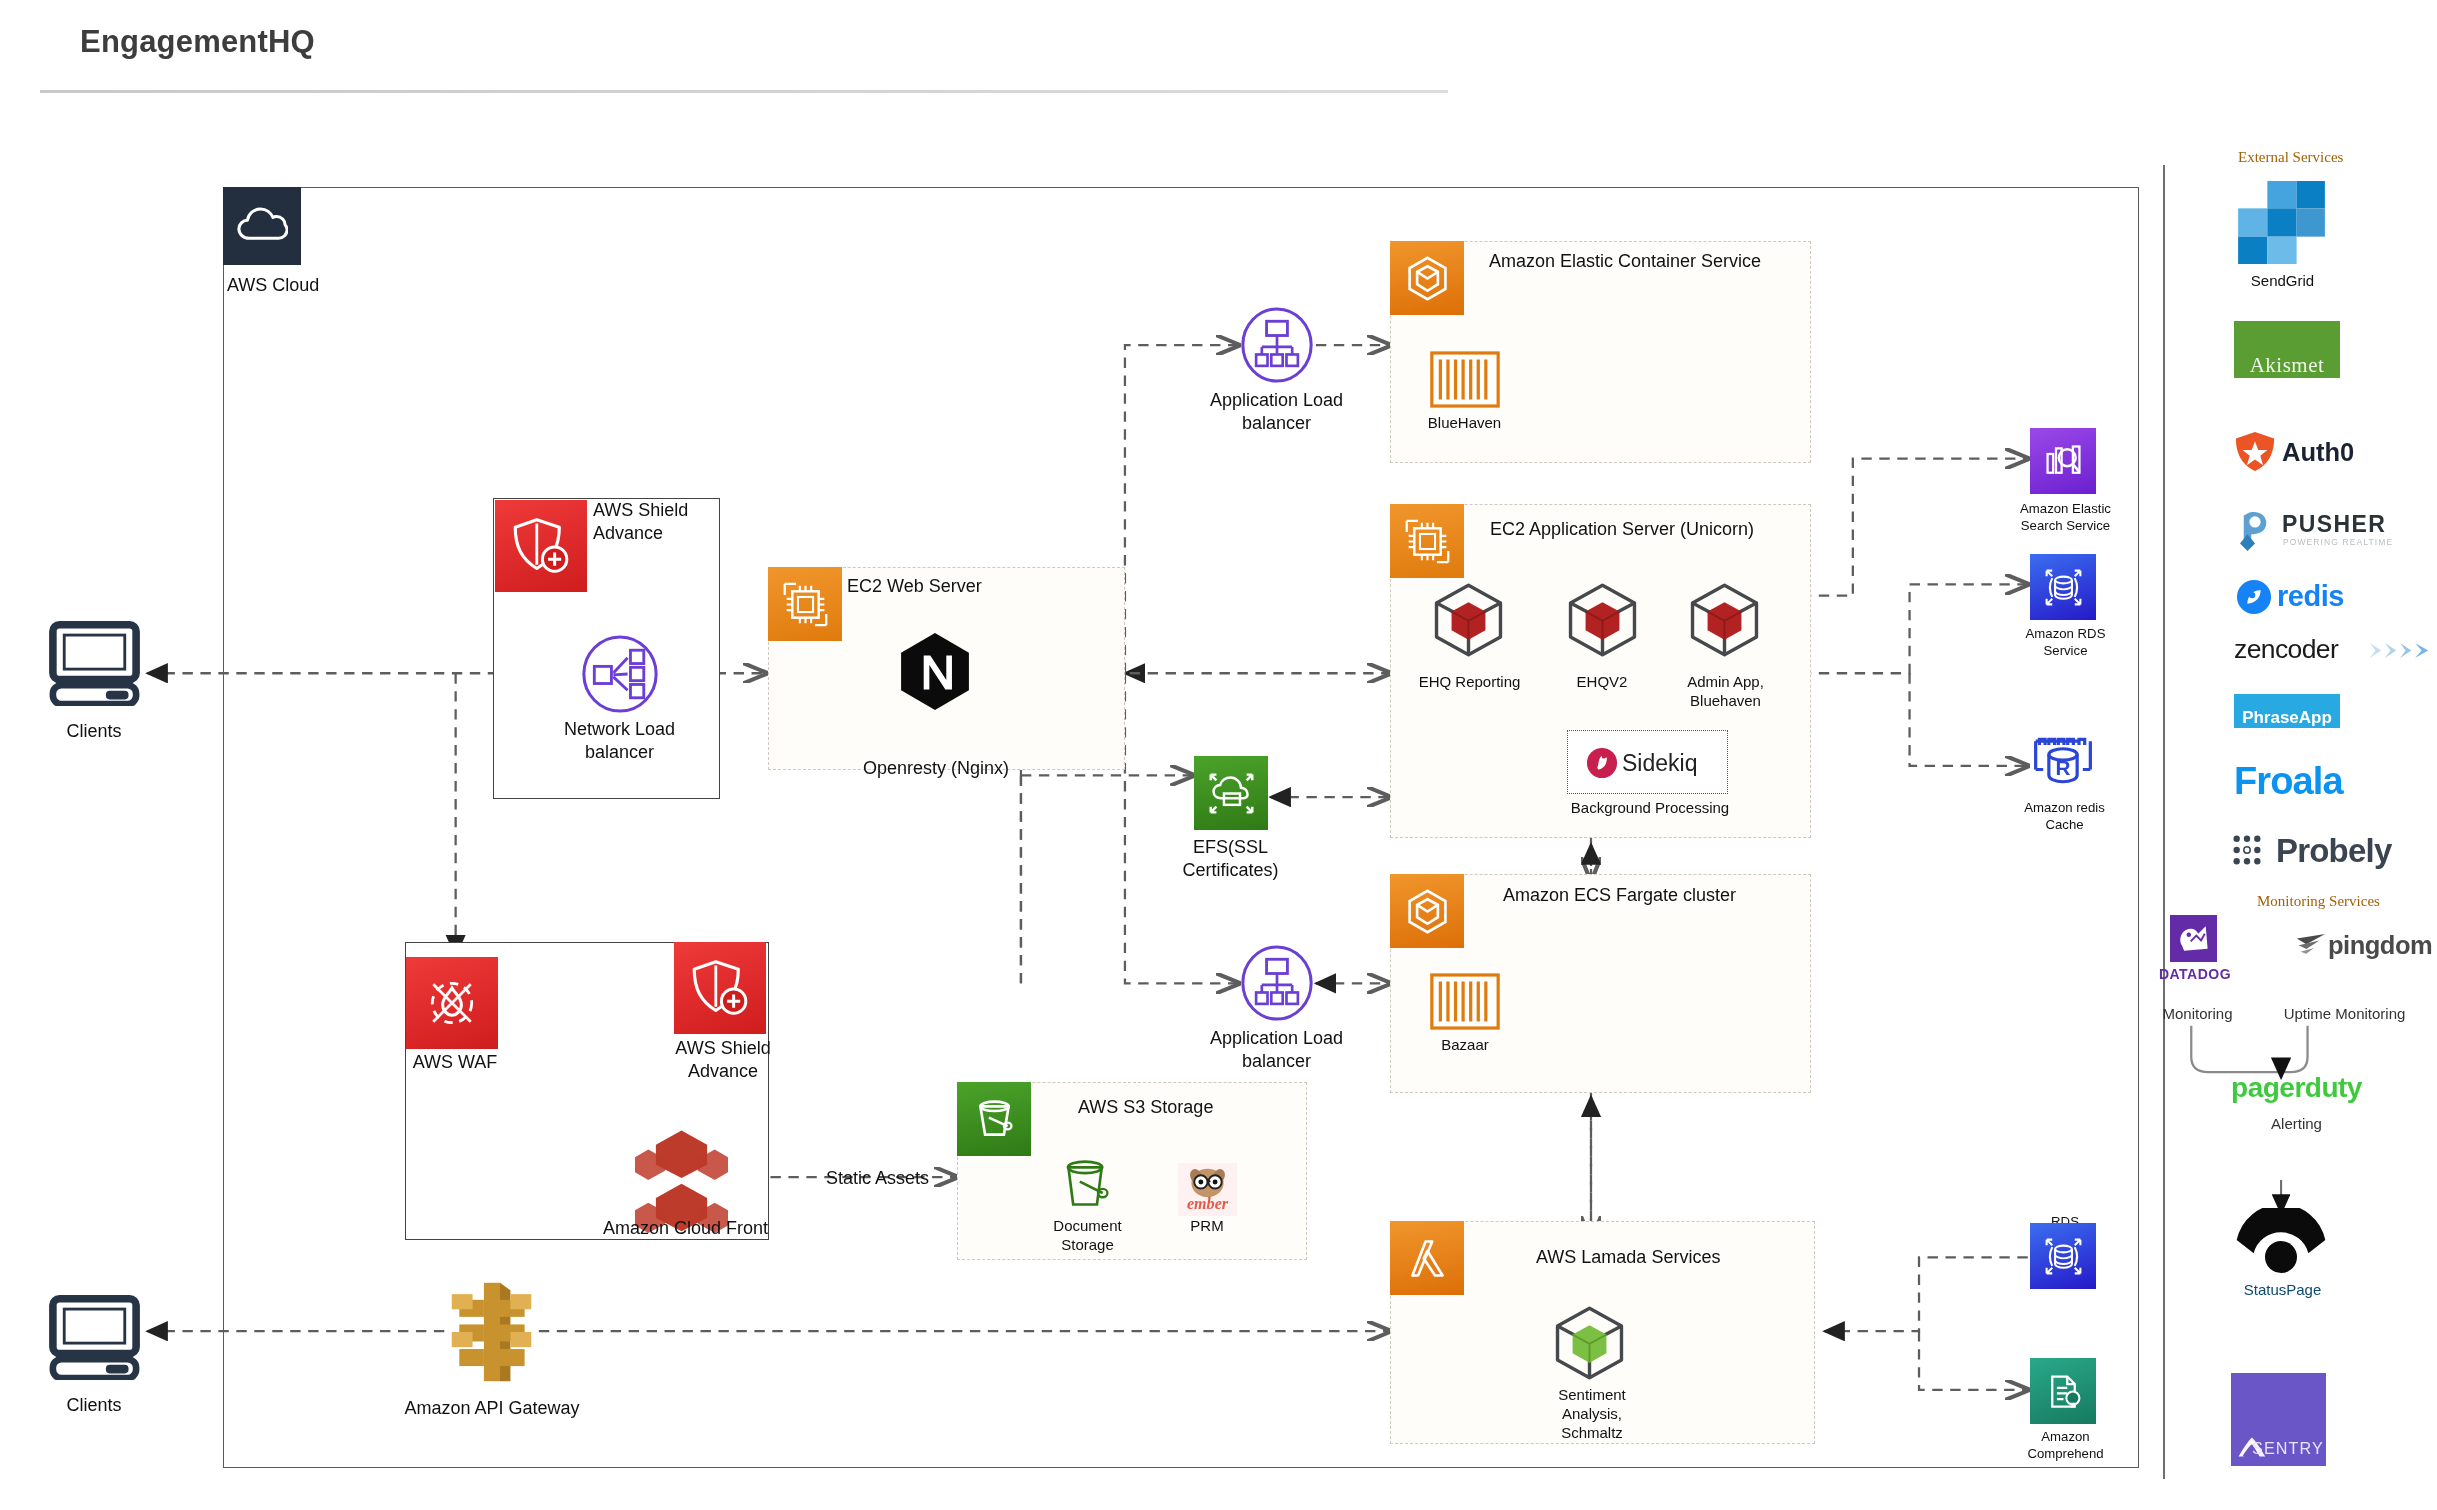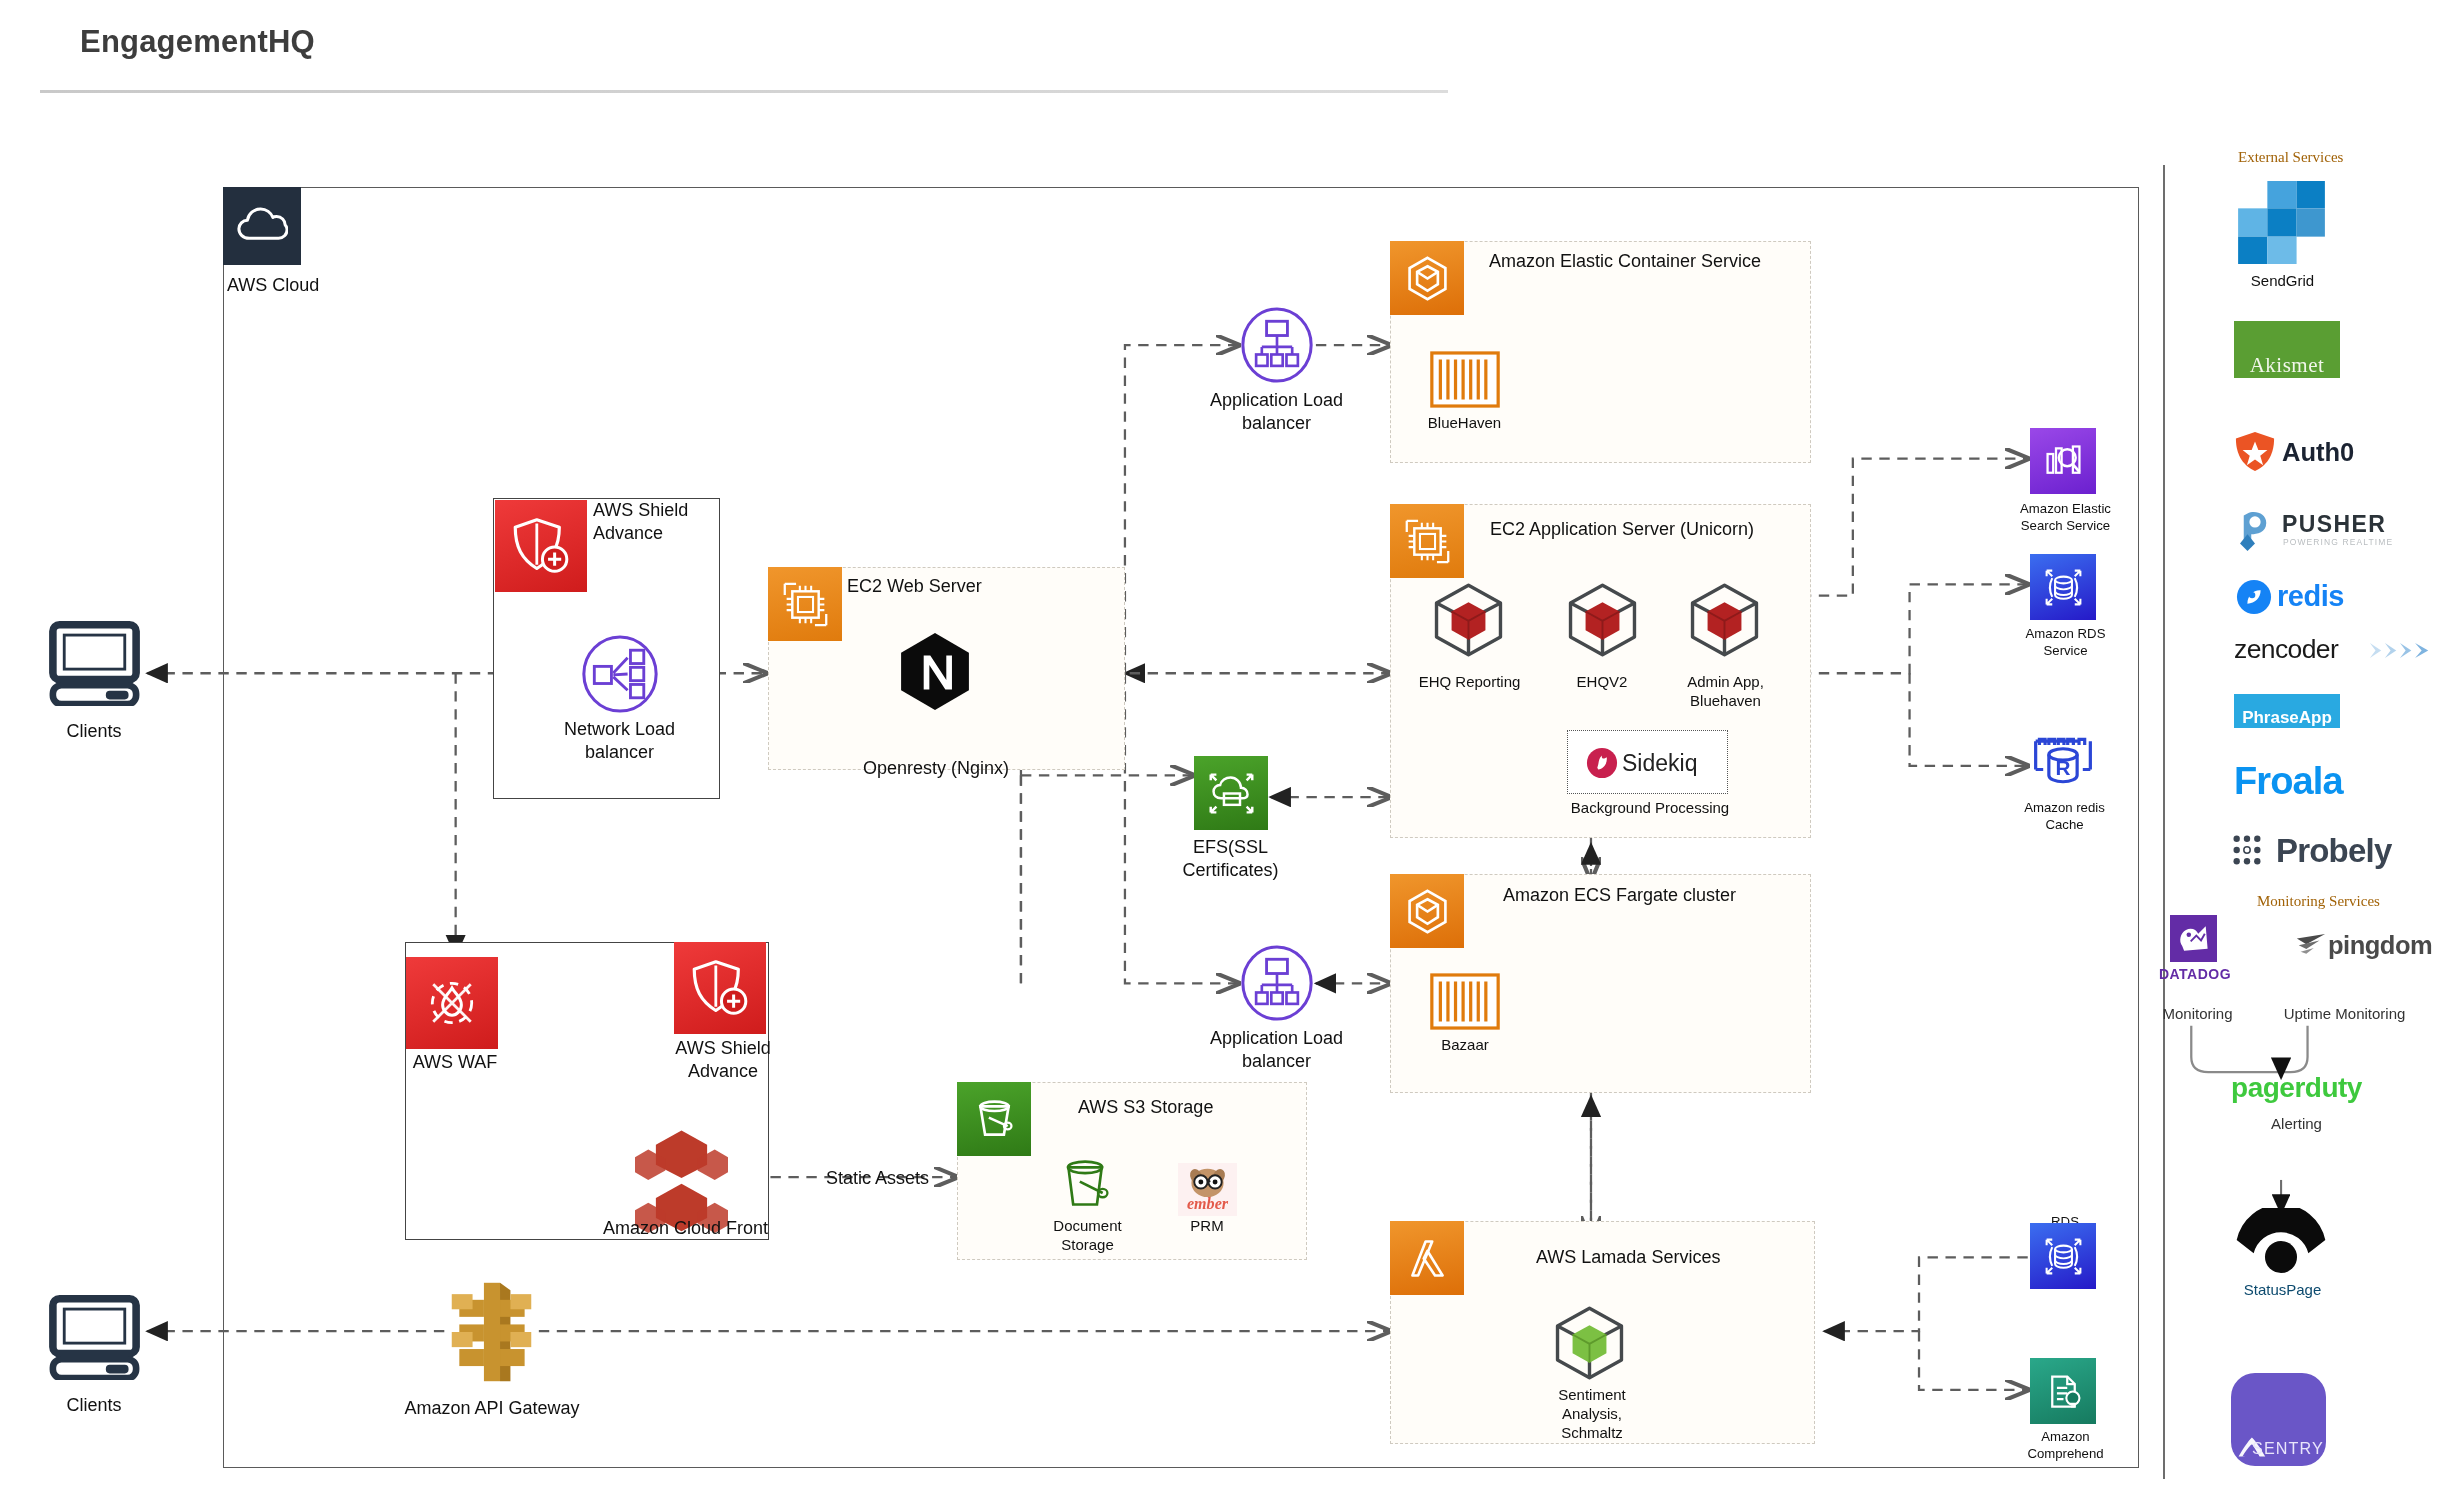--- a/index.html
+++ b/index.html
@@ -635,21 +635,21 @@
   <div class="lbl lbl-sm" style="left:2221px;top:1115px;width:151px;color:#333;">Alerting</div>
 
   <div class="logo-box" style="left:2229px;top:1208px;width:104px;height:66px;">
     <svg width="104" height="66" viewBox="0 0 110 70">
       <path d="M8,34 A48,48 0 0 1 102,34 L84,48 A30,30 0 0 0 26,48 Z" fill="#0b0b0b"></path>
       <circle cx="55" cy="52" r="17" fill="#0b0b0b"></circle>
     </svg>
   </div>
   <div class="lbl lbl-sm" style="left:2221px;top:1281px;width:123px;color:#0c4a6e;">StatusPage</div>
 
-  <div class="logo-box" style="left:2231px;top:1373px;width:95px;height:93px;background:#6a56c7;border-radius:24px;">
+  <div class="logo-box" style="left:2231px;top:1373px;width:95px;height:93px;background:#6a56c7;">
     <svg width="95" height="38" viewBox="0 0 100 40">
       <path d="M8,30 C13,21 18,14 22,10 C26,14 31,21 36,30 L30,30 C26,23 24,19 22,17 C20,19 17,24 14,30 Z" fill="#fff" opacity=".95"></path>
       <path d="M12,30 C15,25 18,21 21,18 C24,21 27,25 30,30 L26,30 C24,26 22,24 21,22 C20,24 18,27 16,30 Z" fill="#6a56c7"></path>
       <text x="60" y="27" font-size="17" fill="#e9e5fb" font-family="Liberation Sans, sans-serif" text-anchor="middle" letter-spacing="1.2">SENTRY</text>
     </svg>
   </div>
 
 </div>
 
 

